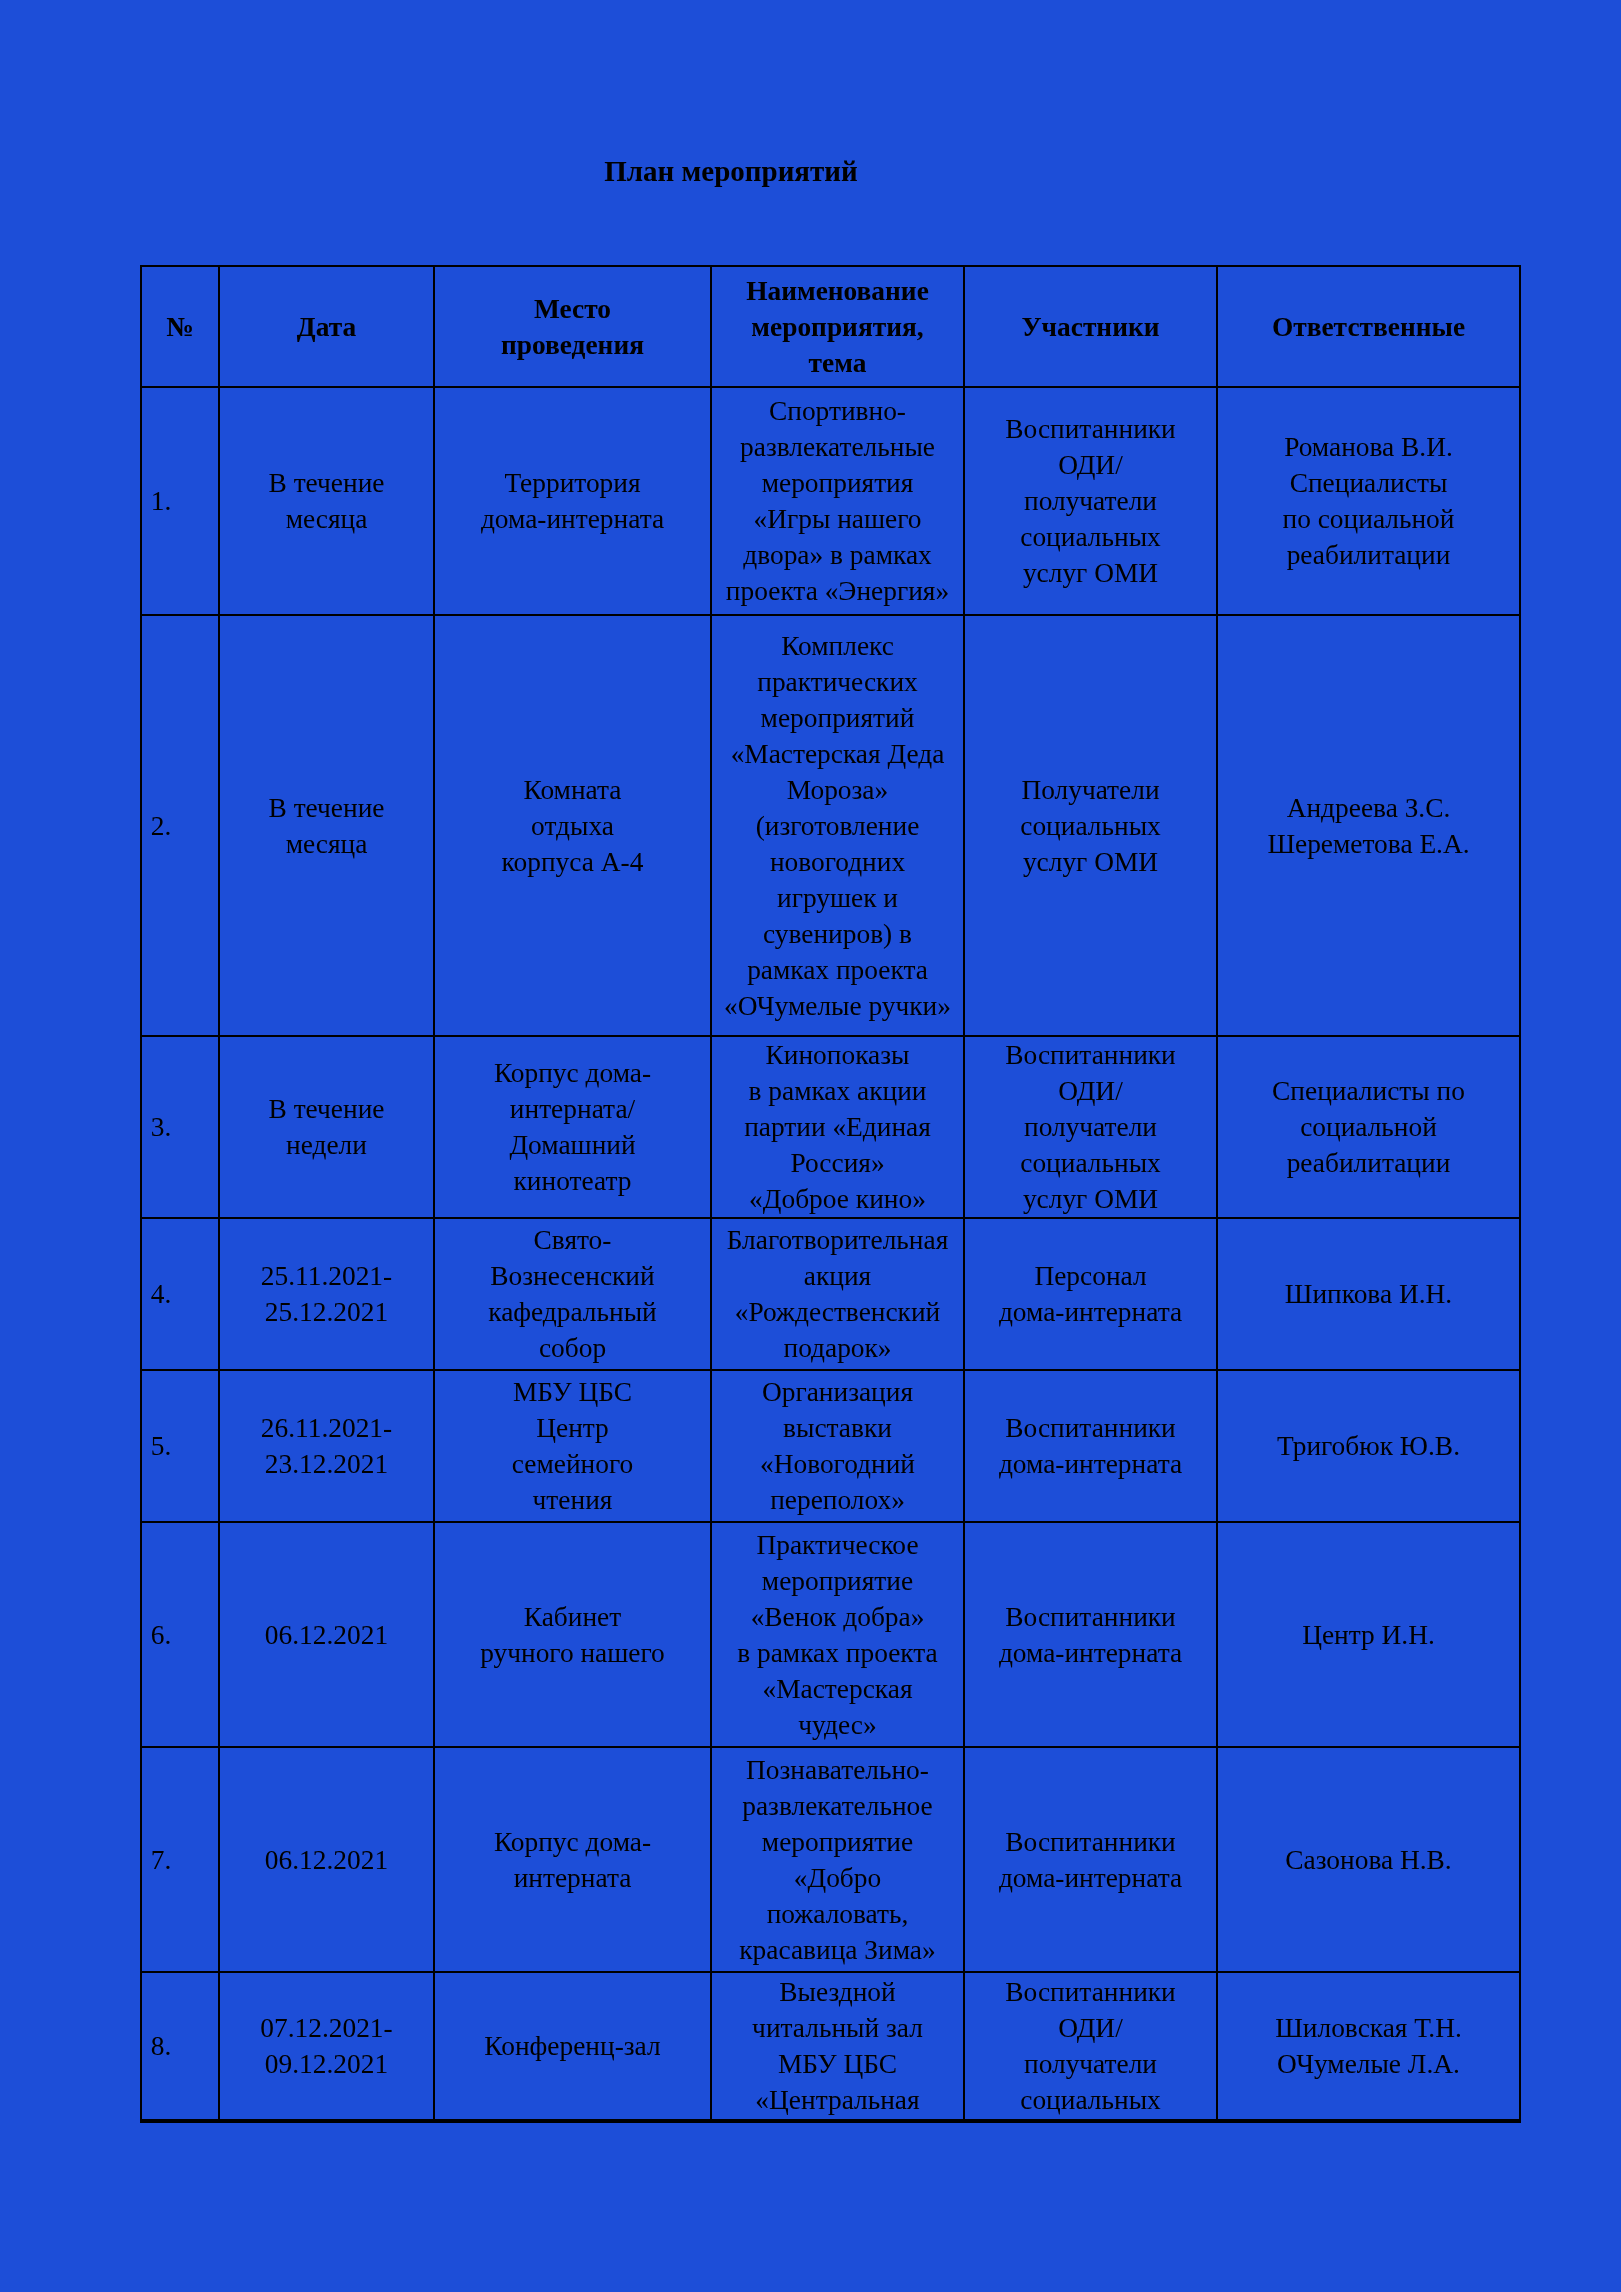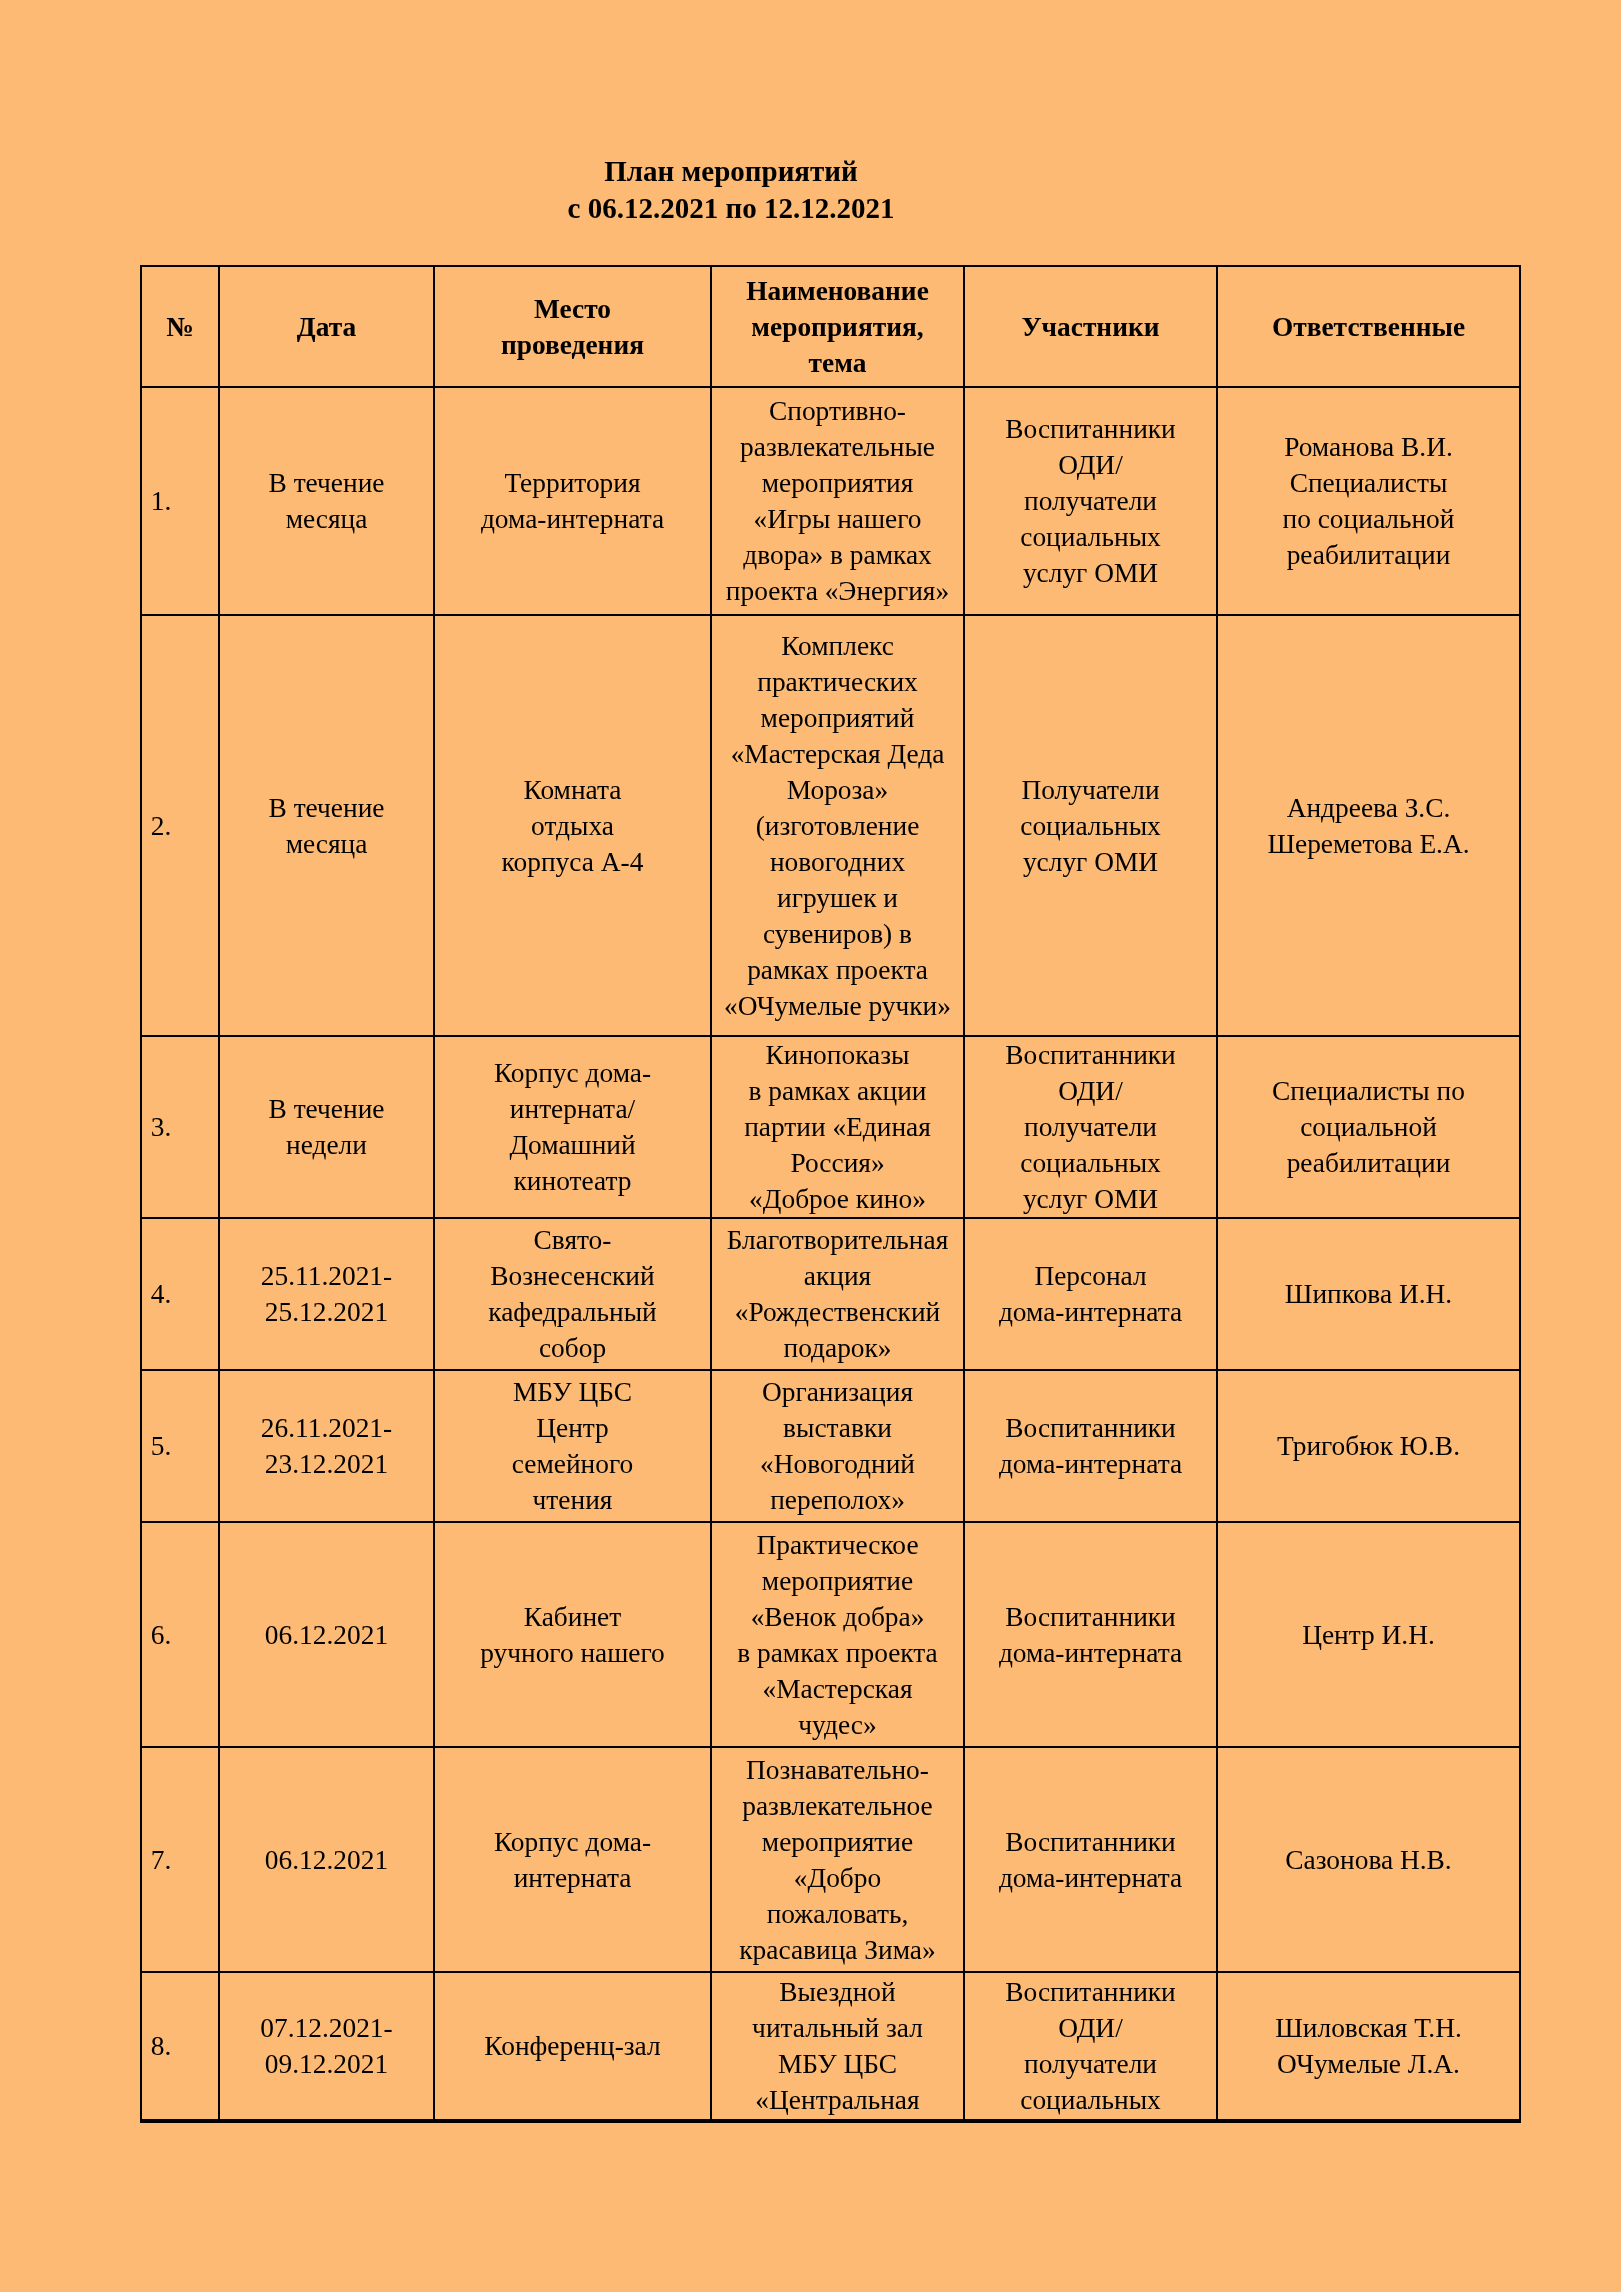--- a/index.html
+++ b/index.html
@@ -1,20 +1,20 @@
 <!DOCTYPE html>
 <html><head>
 <meta charset="utf-8">
 <style>
   html, body { margin: 0; padding: 0; background: #e8e8e8; }
   .page {
     position: relative;
     width: 1621px;
     height: 2293px;
-    background: #fdba74;
+    background: #1d4ed8;
     font-family: "Liberation Serif", "DejaVu Serif", serif;
     color: #000000;
     overflow: hidden;
   }
   .title-wrap {
     position: absolute;
     top: 153px;
     left: 0;
     width: 1462px;            
     text-align: center;
@@ -48,21 +48,20 @@
   td.c1 { padding: 0 4px; }
   td.c2 { padding: 0 7.8px; }
 </style>
 </head>
 <body>
 
 <div class="page">
 
   <div class="title-wrap">
     <div>План мероприятий</div>
-    <div>с 06.12.2021 по 12.12.2021</div>
   </div>
 
   <table class="events">
     <colgroup>
       <col style="width:78px">
       <col style="width:215px">
       <col style="width:277px">
       <col style="width:253px">
       <col style="width:253px">
       <col style="width:303px">

